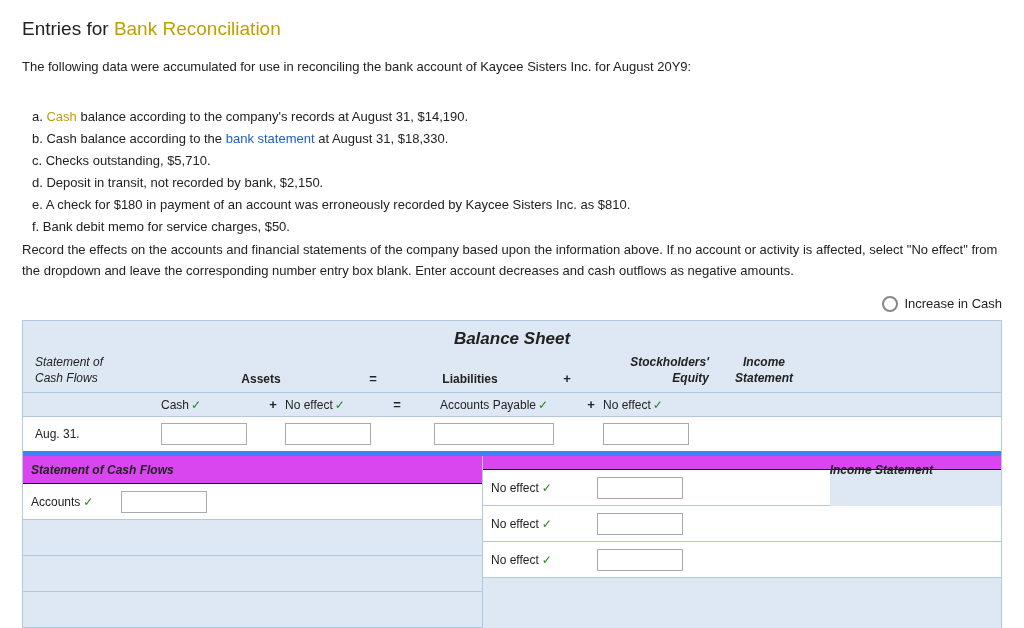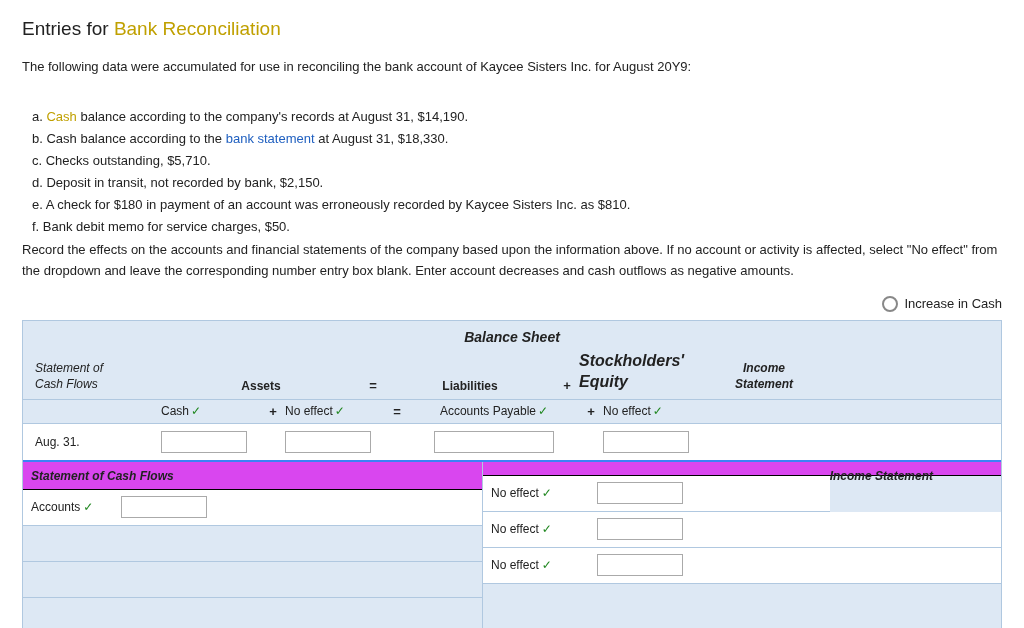--- a/index.html
+++ b/index.html
@@ -66,21 +66,21 @@
     .table-container {
       border: 1px solid #b0c8e0;
       background: #dde8f4;
       padding: 0;
       margin-top: 4px;
     }
     .balance-sheet-header {
       text-align: center;
       font-weight: bold;
       font-style: italic;
-      font-size: 14px;
+      font-size: 17px;
       padding: 8px 0 6px 0;
       background: #dde8f4;
     }
     .table-header-row {
       display: flex;
       align-items: flex-end;
       background: #dde8f4;
       border-bottom: 1px solid #b0c8e0;
       padding: 0 8px 6px 8px;
     }
@@ -111,24 +111,24 @@
       font-size: 12px;
     }
     .col-plus {
       width: 24px;
       text-align: center;
       font-weight: bold;
       font-size: 13px;
     }
     .col-se {
       width: 130px;
-      text-align: left;
+      text-align: right;
       font-weight: bold;
       font-style: italic;
-      font-size: 16px;
+      font-size: 12px;
       line-height: 1.3;
     }
     .col-is {
       width: 110px;
       text-align: center;
       font-weight: bold;
       font-style: italic;
       font-size: 12px;
       line-height: 1.3;
     }
@@ -195,21 +195,21 @@
     }
     .checkmark {
       color: #228822;
       font-size: 12px;
     }
     
     .data-row {
       display: flex;
       align-items: center;
       background: #fff;
-      border-bottom: 2px solid #3b82f6;
+      border-bottom: 5px solid #3b82f6;
       padding: 6px 8px;
       min-height: 38px;
     }
     .data-col-label {
       width: 130px;
       font-size: 12px;
       padding-left: 4px;
     }
     .data-col-input {
       width: 100px;

